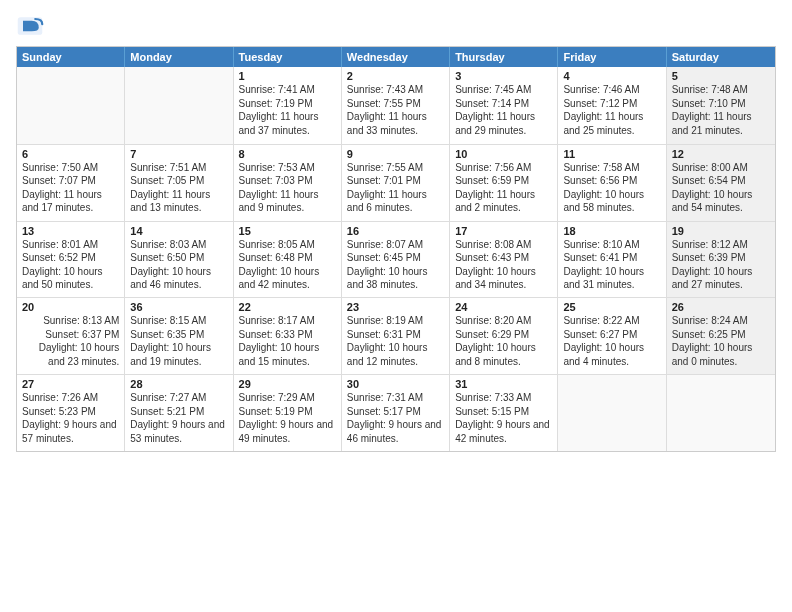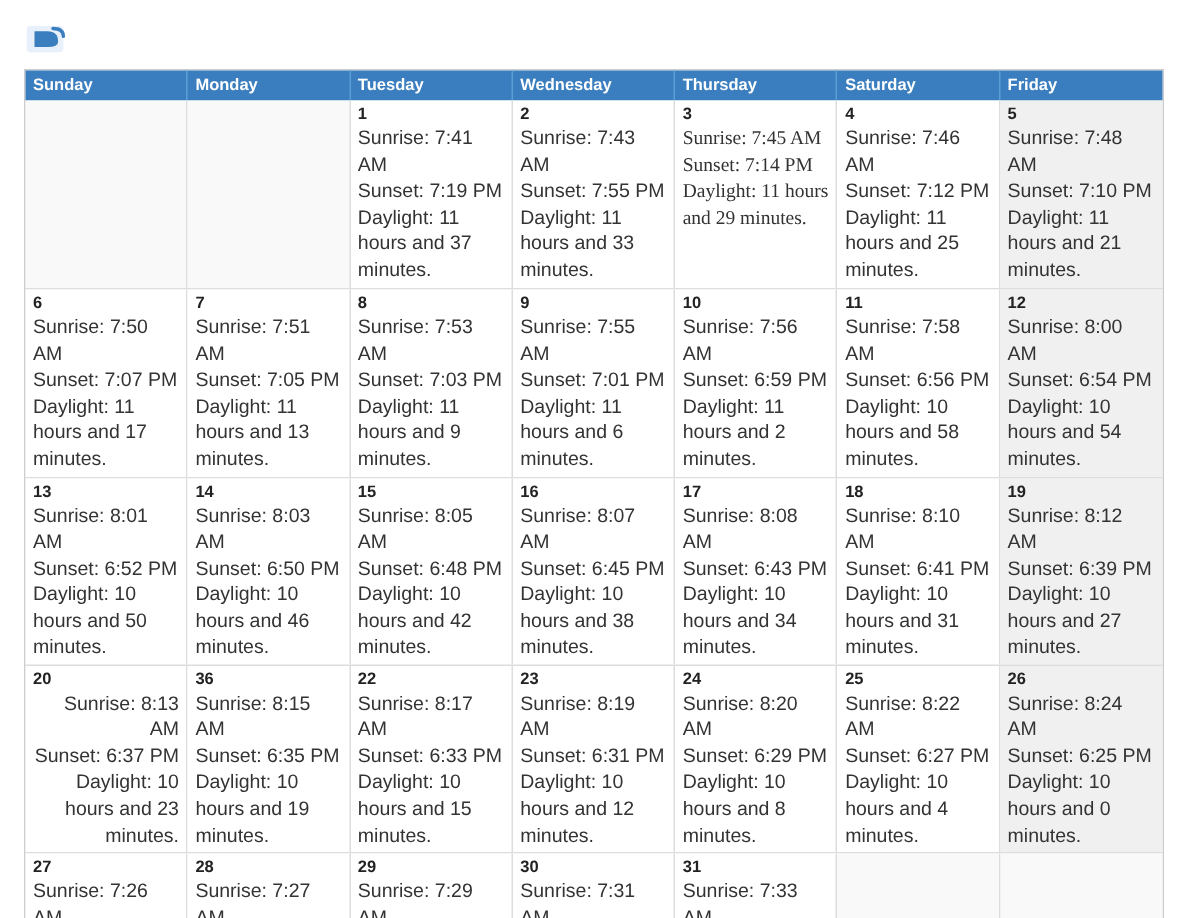--- a/index.html
+++ b/index.html
@@ -98,21 +98,21 @@
     .cal-cell.empty { background: #f9f9f9; }
     .cal-cell.shaded { background: #f0f0f0; }
     .day-num {
       font-size: 11px;
       font-weight: bold;
       color: #222;
       display: block;
       margin-bottom: 1px;
     }
     .cell-text {
-      font-size: 13px;
+      font-size: 10px;
       line-height: 1.35;
       color: #333;
     }
   </style>
 </head>
 <body>
 
 <div class="page">
   <div class="header">
     <div class="logo">
@@ -132,42 +132,42 @@
     </div>
   </div>
 
   <div class="calendar">
     <div class="cal-header">
     <div class="cal-header-cell">Sunday</div>
         <div class="cal-header-cell">Monday</div>
         <div class="cal-header-cell">Tuesday</div>
         <div class="cal-header-cell">Wednesday</div>
         <div class="cal-header-cell">Thursday</div>
+        <div class="cal-header-cell">Friday</div>
         <div class="cal-header-cell">Saturday</div>
-        <div class="cal-header-cell">Friday</div>
       </div>
     <div class="cal-body">
     <div class="cal-row">
           <div class="cal-cell empty"></div>
           <div class="cal-cell empty"></div>
           <div class="cal-cell">
             <span class="day-num">1</span>
             <div class="cell-text" style="white-space: pre-line;">Sunrise: 7:41 AM
 Sunset: 7:19 PM
 Daylight: 11 hours and 37 minutes.</div>
           </div>
           <div class="cal-cell">
             <span class="day-num">2</span>
             <div class="cell-text" style="white-space: pre-line;">Sunrise: 7:43 AM
 Sunset: 7:55 PM
 Daylight: 11 hours and 33 minutes.</div>
           </div>
           <div class="cal-cell">
             <span class="day-num">3</span>
-            <div class="cell-text" style="white-space: pre-line; font-family: Liberation Serif, serif;">Sunrise: 7:45 AM
+            <div class="cell-text" style="white-space: pre-line;">Sunrise: 7:45 AM
 Sunset: 7:14 PM
 Daylight: 11 hours and 29 minutes.</div>
           </div>
           <div class="cal-cell">
             <span class="day-num">4</span>
             <div class="cell-text" style="white-space: pre-line;">Sunrise: 7:46 AM
 Sunset: 7:12 PM
 Daylight: 11 hours and 25 minutes.</div>
           </div>
           <div class="cal-cell shaded">

